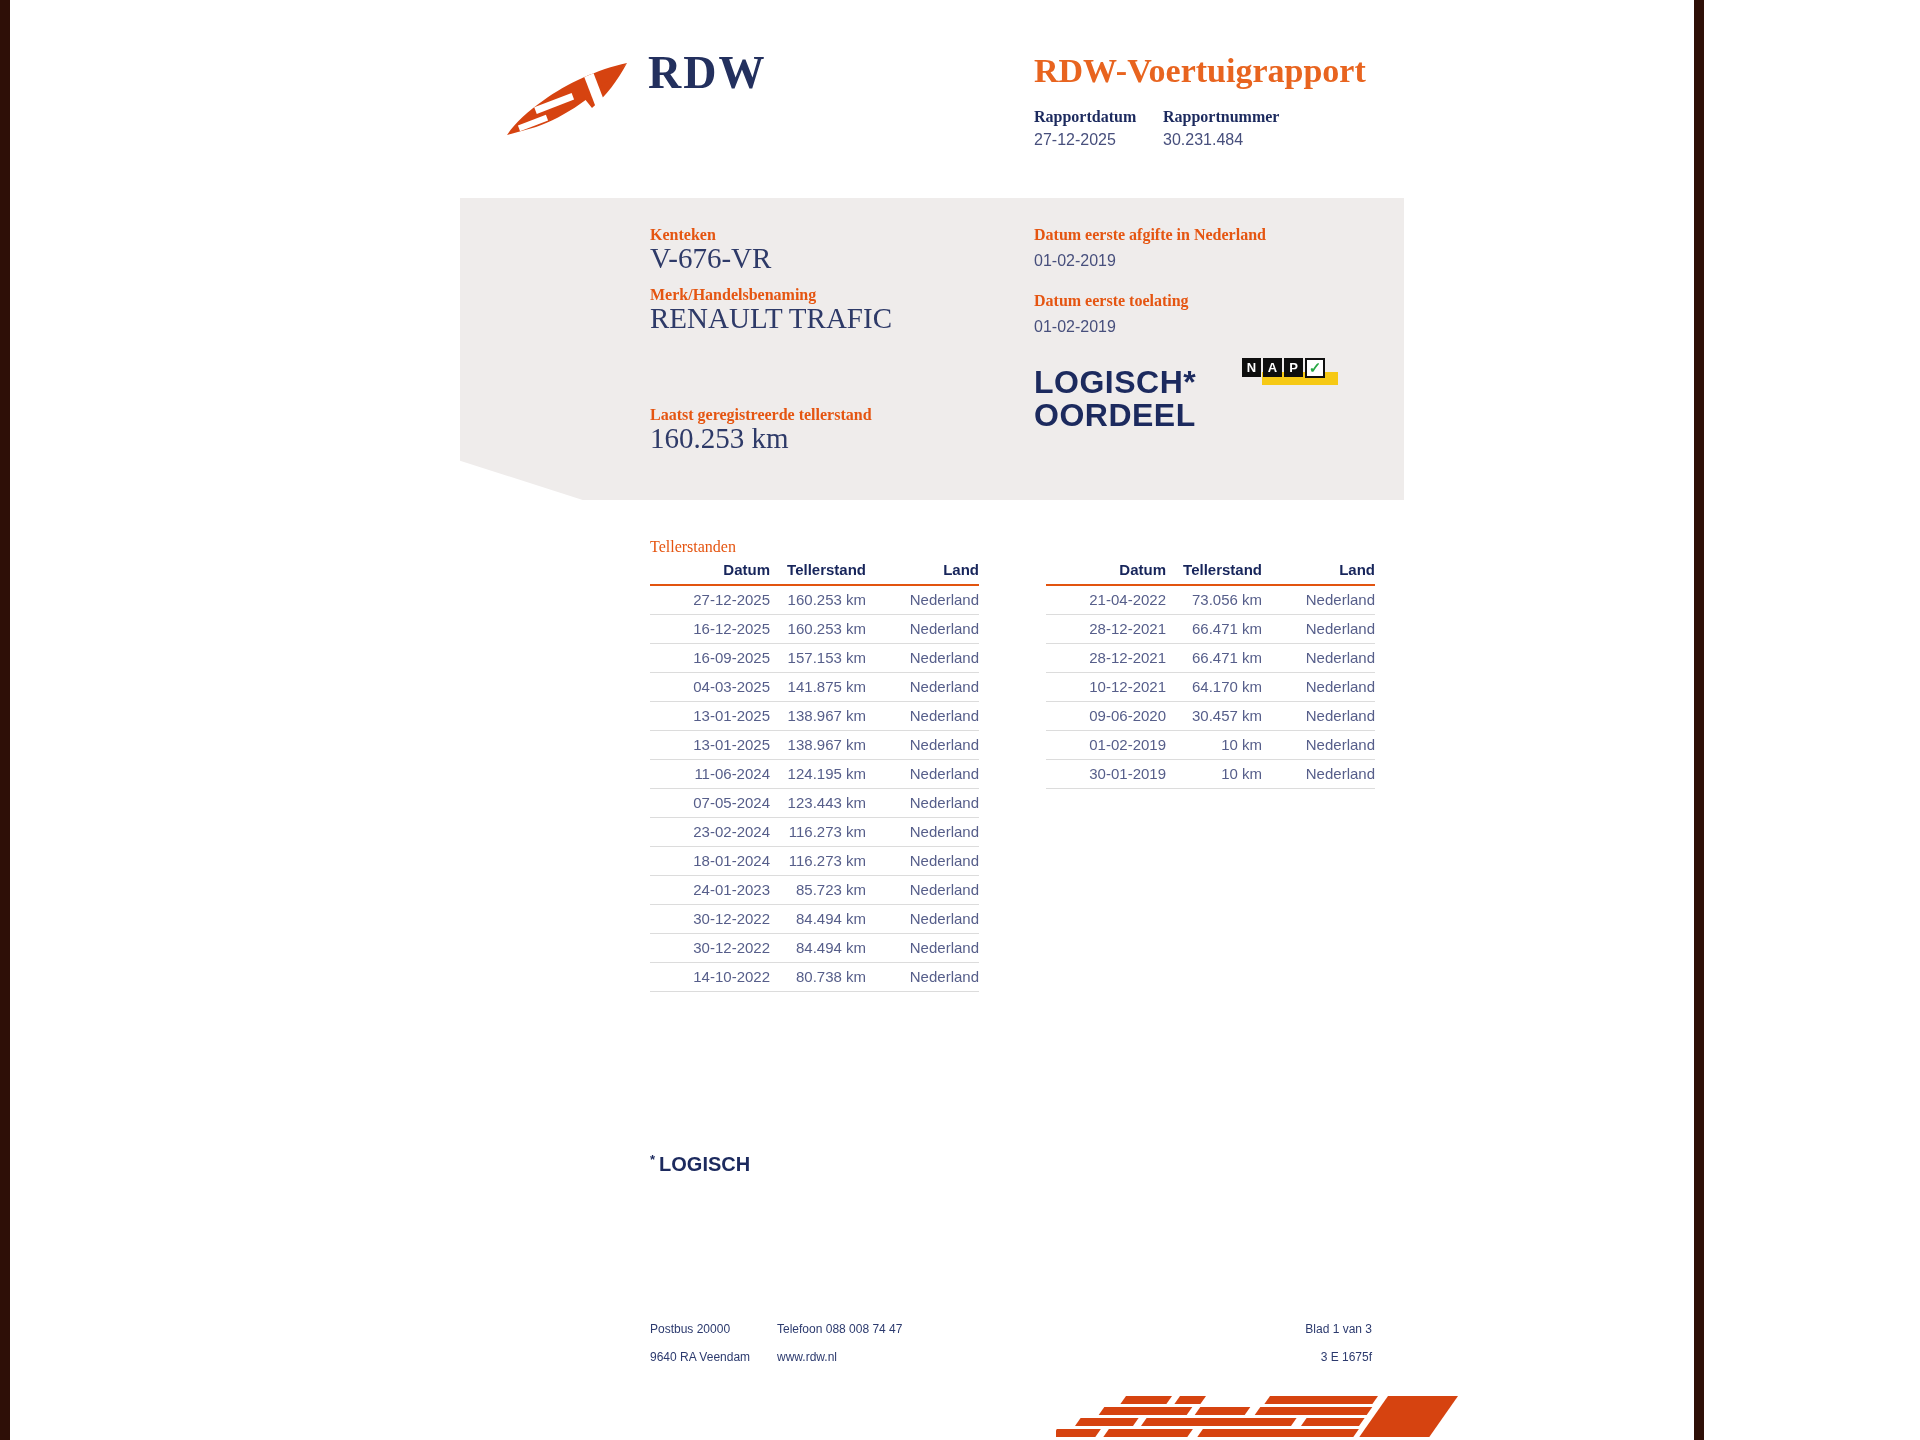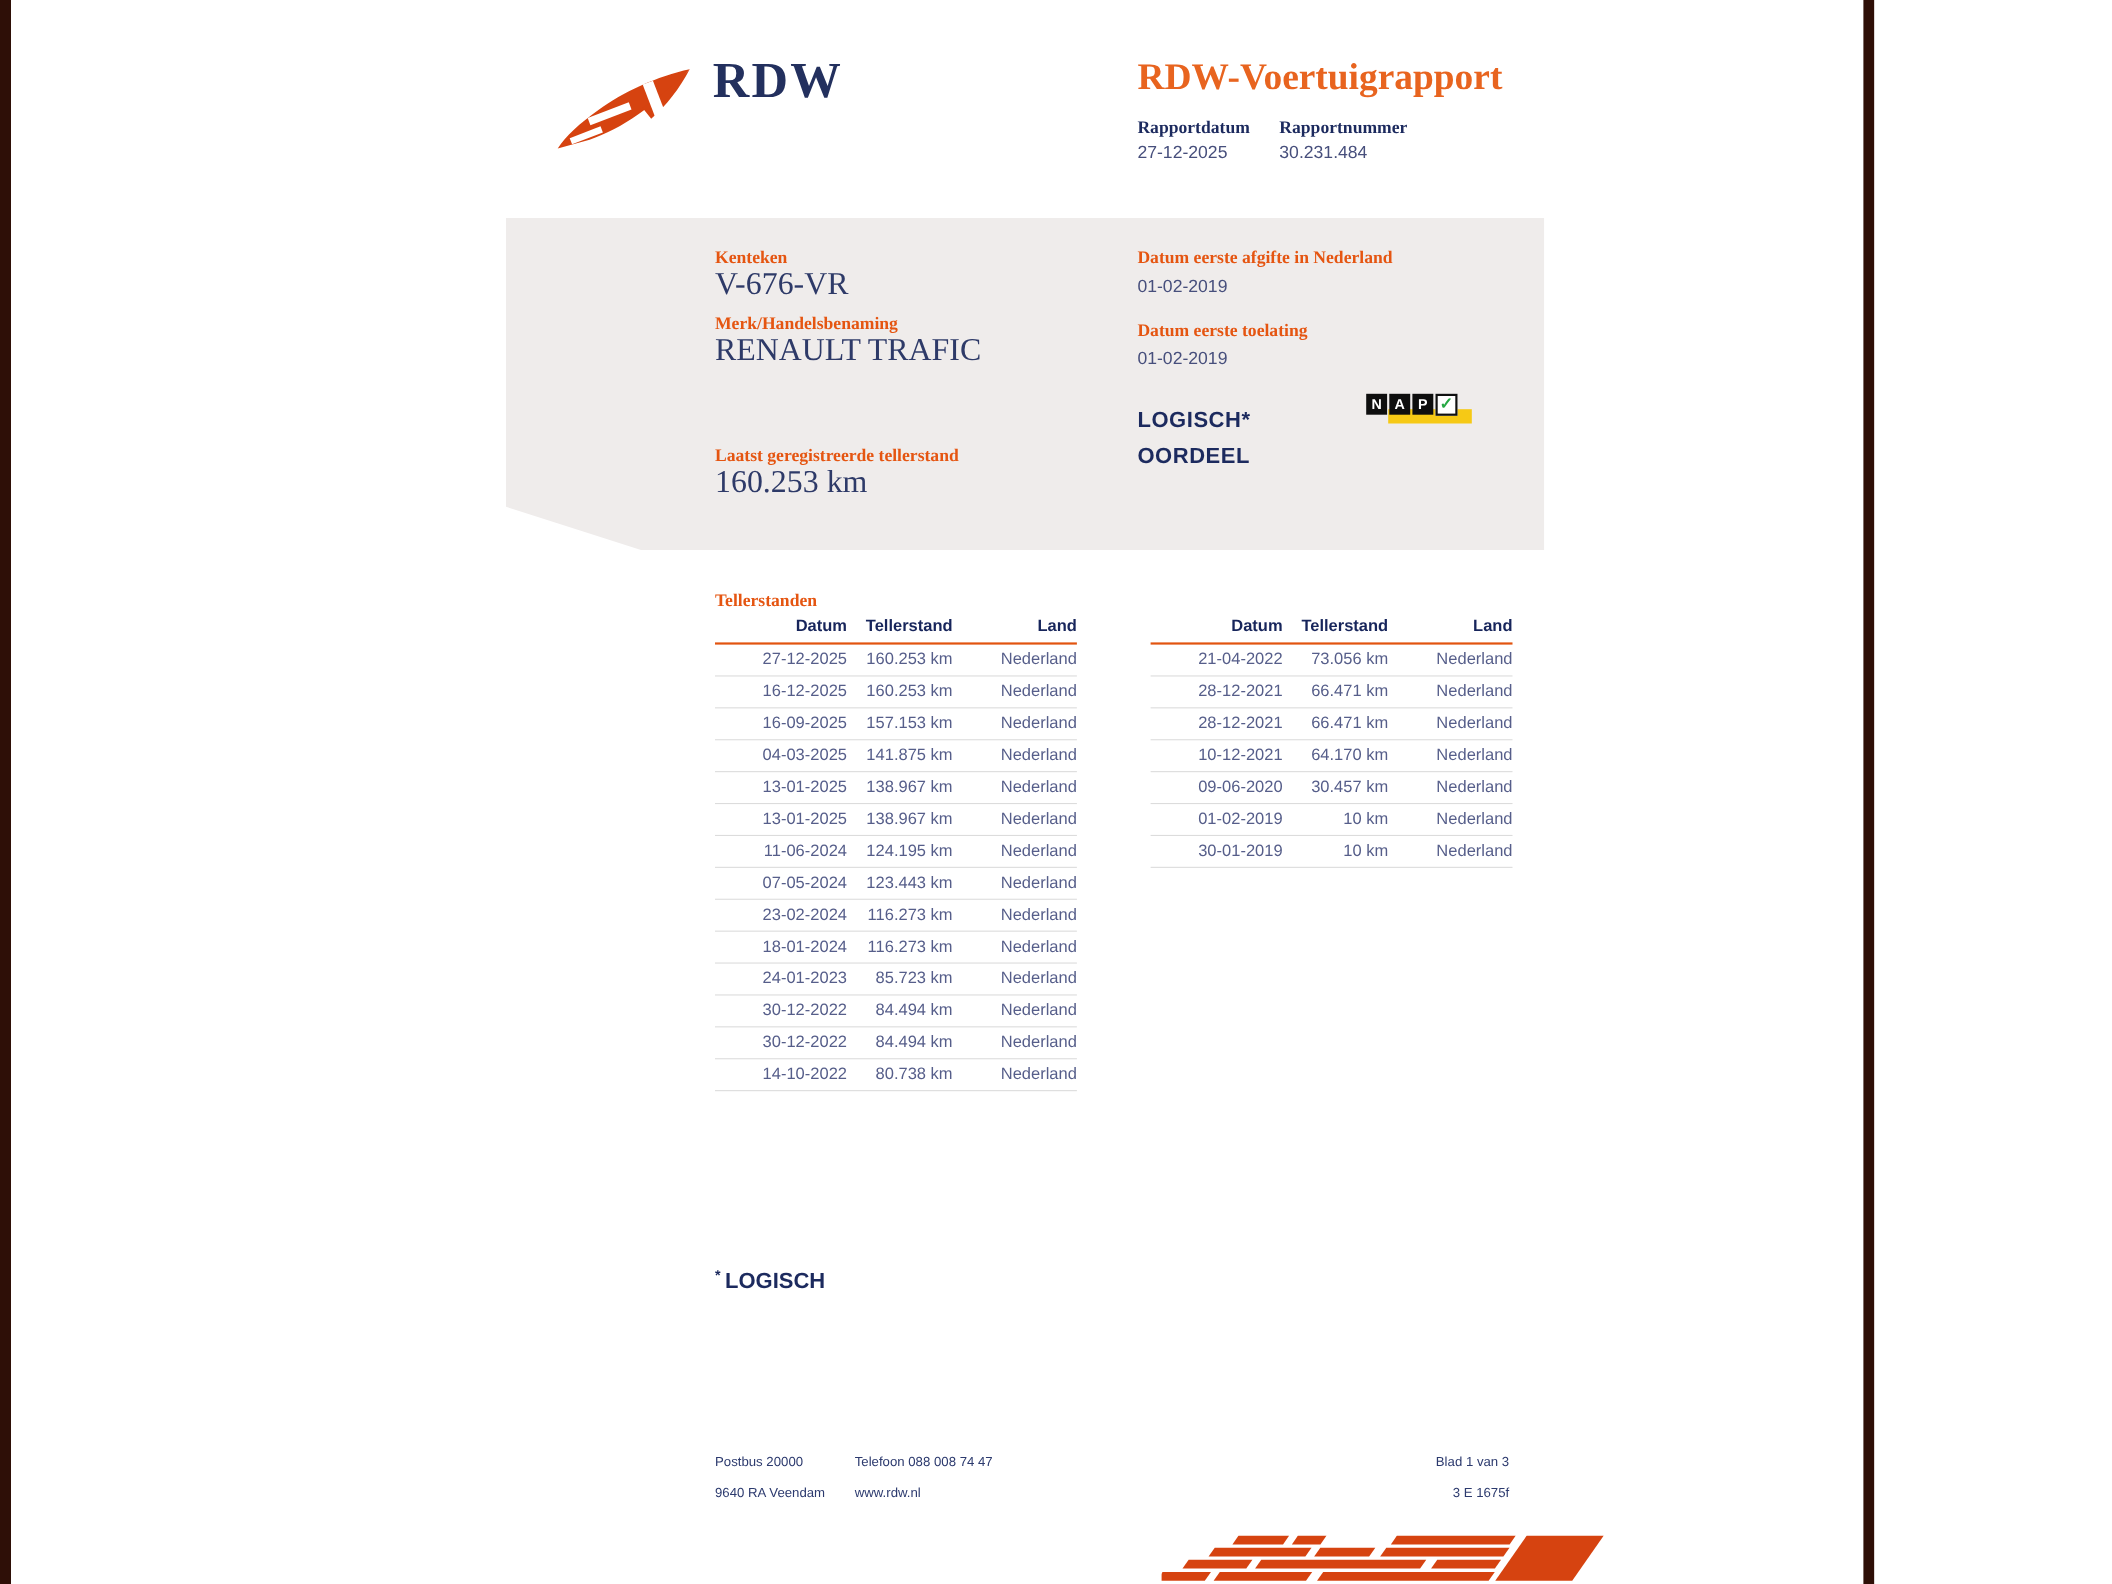--- a/index.html
+++ b/index.html
@@ -20,34 +20,34 @@
   .mx1{left:1034px;} .mx2{left:1163px;}
 
   
   .summary-box{position:absolute;left:460px;top:198px;width:924px;height:302px;background:#efeceb;
                clip-path:polygon(0 0,100% 0,100% 100%,13% 100%,0 87%);padding-left:20px;}
   .fld-label{position:absolute;font-family:"Liberation Serif",serif;font-weight:bold;
              font-size:16px;color:#e55511;}
   .fld-serif{position:absolute;font-family:"Liberation Serif",serif;font-size:29px;color:#2e3a68;}
   .fld-sans{position:absolute;font-size:16px;color:#474f7c;}
   .lcol{left:190px;} .rcol{left:574px;}
-  .oordeel{position:absolute;left:574px;top:168px;font-size:20px;font-weight:bold;color:#1c2a5e;
+  .oordeel{position:absolute;left:574px;top:168px;font-size:32px;font-weight:bold;color:#1c2a5e;
            line-height:33px;letter-spacing:.5px;}
 
   
   .nap{position:absolute;left:782px;top:160px;width:100px;height:36px;}
   .nap-bar{position:absolute;left:20px;top:14px;width:76px;height:13px;background:#f6c915;}
   .nap-sq{position:absolute;top:0;width:19px;height:19px;background:#0e0e0e;color:#ffffff;
           font-weight:bold;font-size:13px;line-height:19px;text-align:center;}
   .nap-check{position:absolute;top:0;width:16px;height:16px;background:#ffffff;border:2px solid #101010;
              color:#27a844;font-weight:bold;font-size:15px;line-height:16px;text-align:center;}
 
   
   .section-title{position:absolute;left:650px;top:538px;font-family:"Liberation Serif",serif;
-                 font-weight:bold;font-size:16px;color:#e55511;}
+                 font-weight:normal;font-size:16px;color:#e55511;}
   .otable{position:absolute;top:558px;width:329px;}
   .otable.t-left{left:650px;} .otable.t-right{left:1046px;}
   .trow{display:flex;height:28px;line-height:28px;border-bottom:1px solid #dcdcdc;
         font-size:15px;color:#565e8a;}
   .trow.thead{height:26px;line-height:24px;font-weight:bold;color:#17255b;
               border-bottom:2px solid #e2540f;}
   .tcell.date{width:120px;text-align:right;}
   .tcell.km{width:96px;text-align:right;}
   .tcell.land{flex:1;text-align:right;}
 

